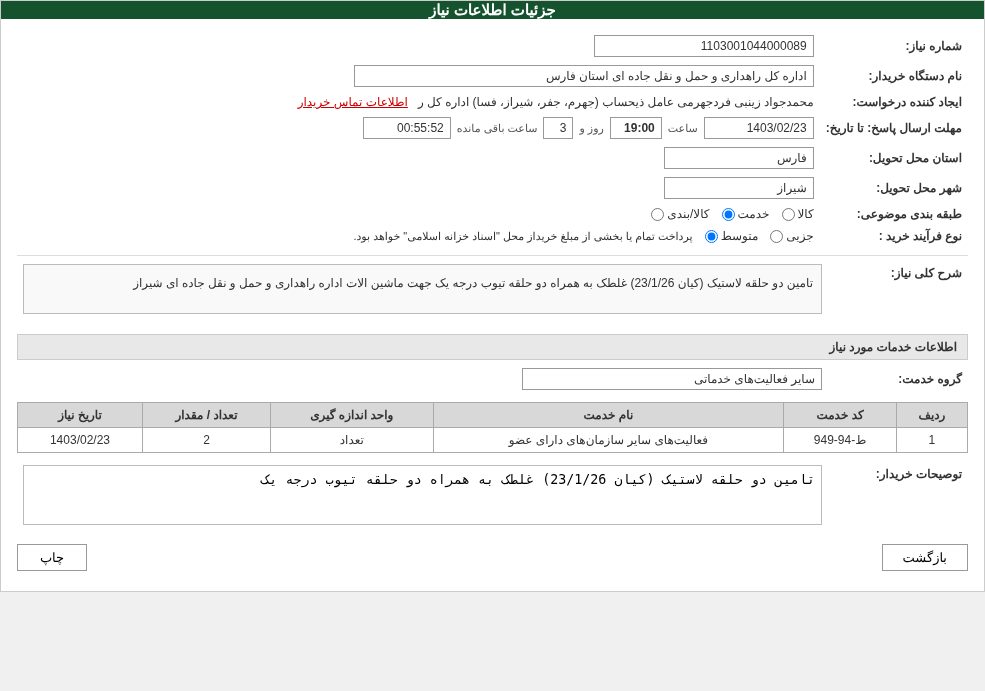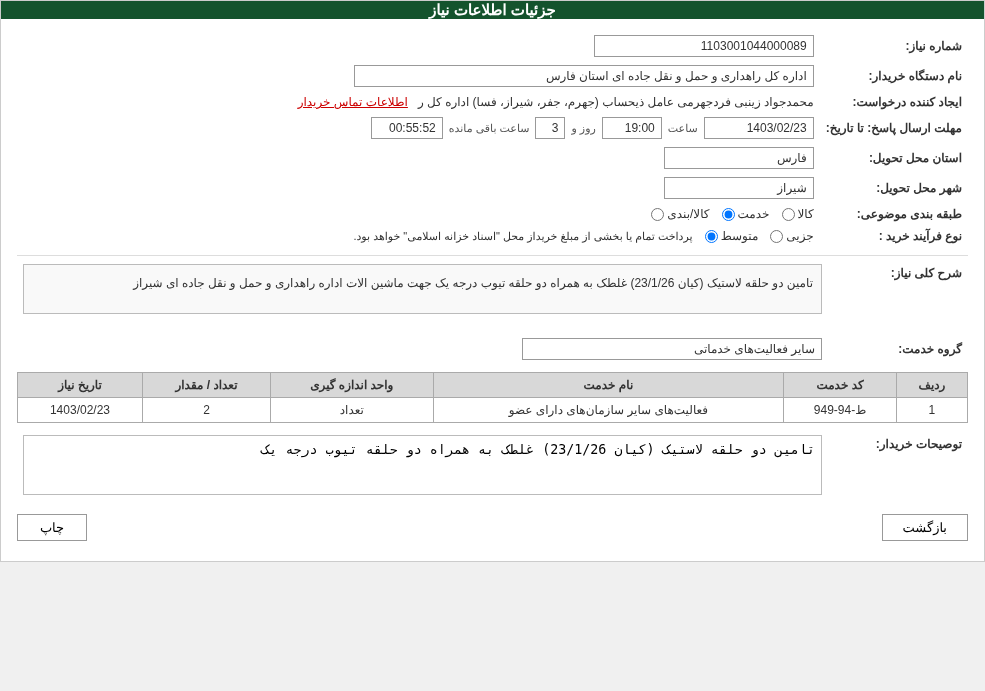--- a/index.html
+++ b/index.html
@@ -190,25 +190,25 @@
           <a class="link-red" href="#">اطلاعات تماس خریدار</a>
         </td>
       </tr>
 
       <tr>
         <td class="label-cell">مهلت ارسال پاسخ: تا تاریخ:</td>
         <td colspan="3" class="value-cell">
           <div class="time-row">
             <div class="input-box" style="width:110px;">1403/02/23</div>
             <span class="small-label">ساعت</span>
-            <div class="input-box" style="width:60px;">19:00</div>
+            <div class="input-box" style="width:52px;font-weight:bold;">19:00</div>
             <span class="small-label">روز و</span>
             <div class="input-box" style="width:30px;">3</div>
             <span class="small-label">ساعت باقی مانده</span>
-            <div class="input-box" style="width:72px;">00:55:52</div>
+            <div class="input-box" style="width:88px;">00:55:52</div>
           </div>
         </td>
       </tr>
 
       <tr>
         <td class="label-cell">استان محل تحویل:</td>
         <td class="value-cell">
           <div class="input-box" style="width:150px;">فارس</div>
         </td>
         <td></td>
@@ -269,20 +269,21 @@
       <tbody>
           <tr>
         <td class="label-cell" style="vertical-align:top; padding-top:6px;">شرح کلی نیاز:</td>
         <td>
           <div class="gray-box" style="min-height:50px; width:100%;">تامین دو حلقه لاستیک (کیان 23/1/26) غلطک به همراه دو حلقه تیوب درجه یک جهت ماشین الات اداره راهداری و حمل و نقل جاده ای شیراز</div>
         </td>
       </tr>
     </tbody>
       </table>
 
+    <div class="section-title">اطلاعات خدمات مورد نیاز</div>
 
     <table class="info-table">
       <tbody>
           <tr>
         <td class="label-cell">گروه خدمت:</td>
         <td>
           <div class="input-box" style="width:300px;">سایر فعالیت‌های خدماتی</div>
         </td>
       </tr>
     </tbody>

